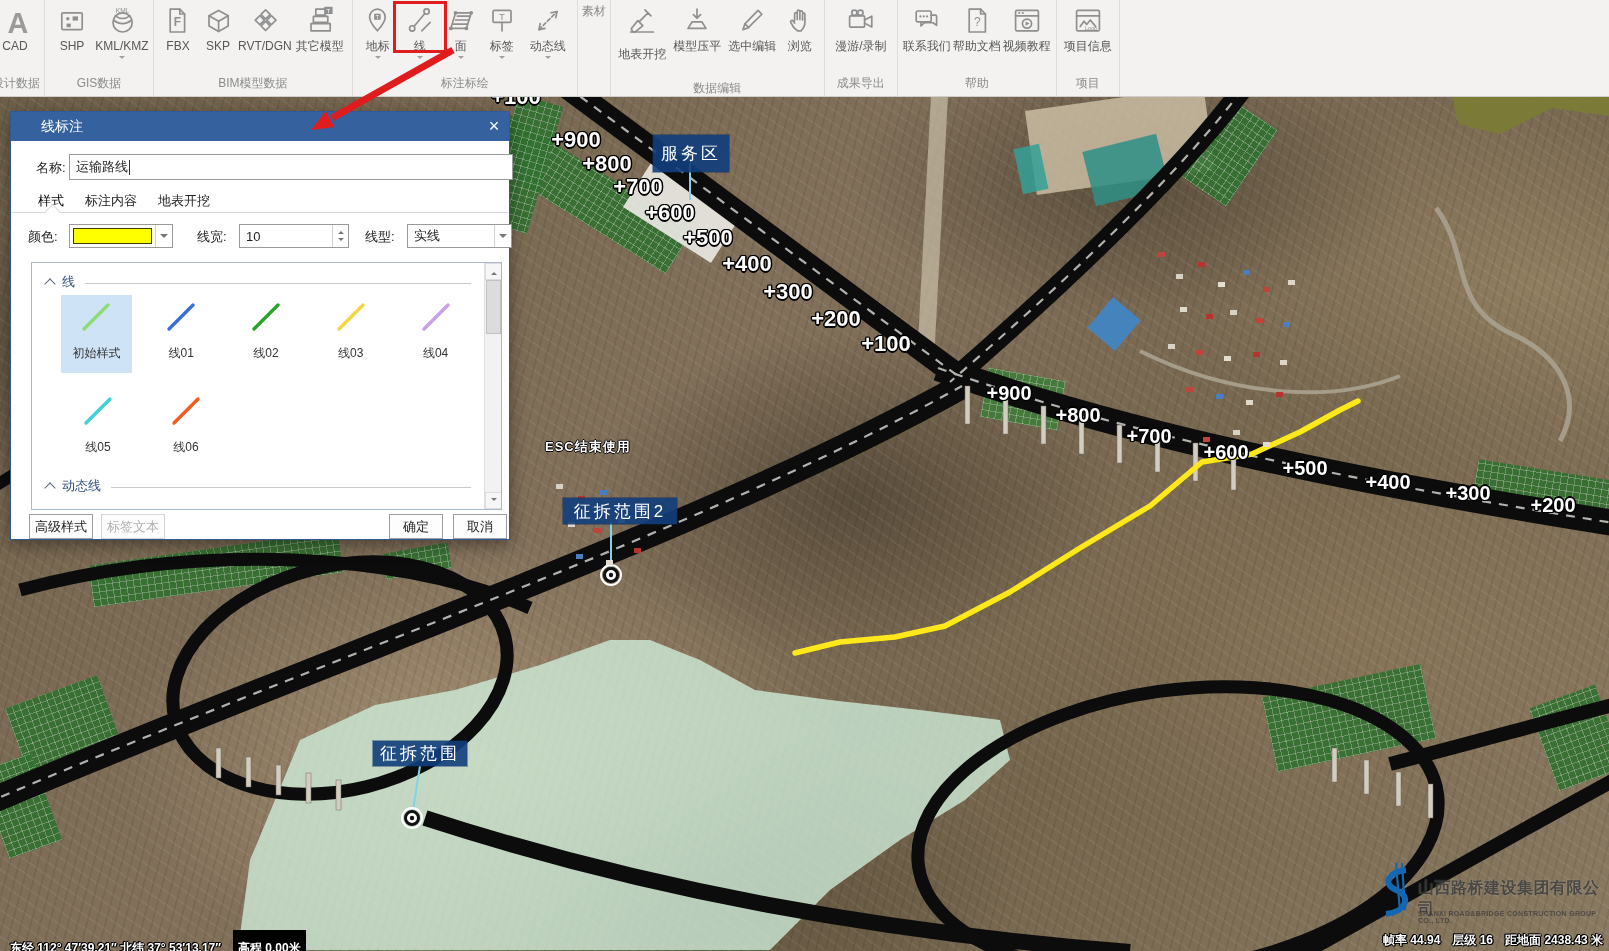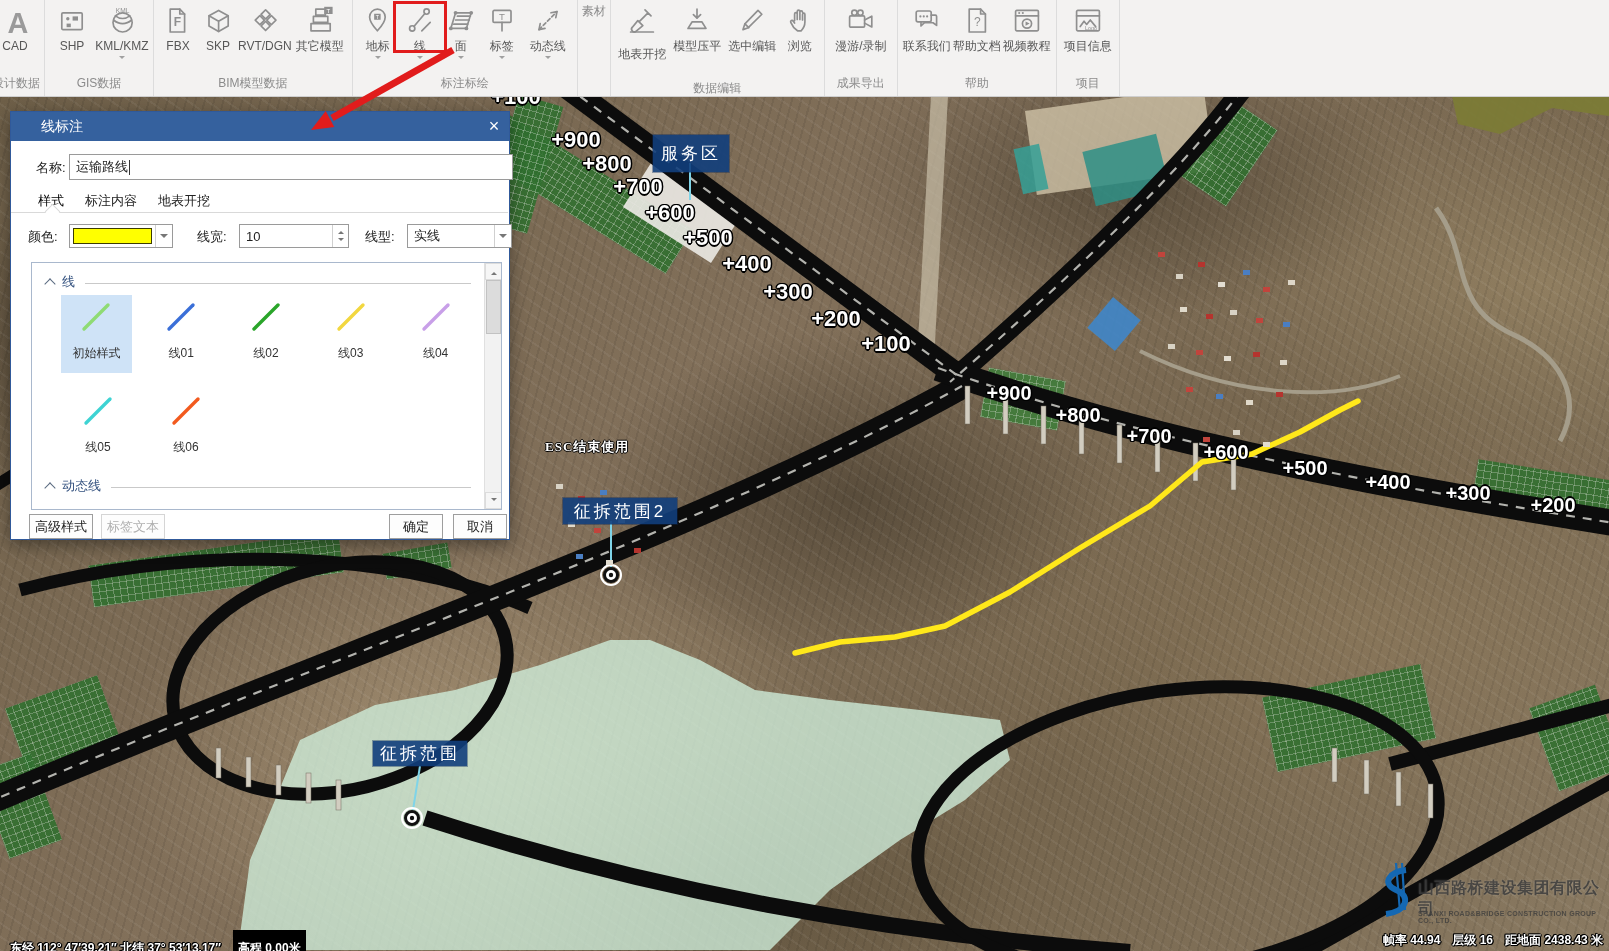--- a/index.html
+++ b/index.html
@@ -51,21 +51,21 @@
           1010px 664px,965px 704px,900px 744px,830px 794px,770px 854px);}
   .olive{position:absolute;inset:0;background:#7c7c35;opacity:.92;
         clip-path:polygon(1452px 0,1609px 0,1609px 20px,1552px 12px,1500px 38px,1458px 28px);}
   svg.net{position:absolute;left:0;top:0;z-index:3;}
   .dots{position:absolute;width:7px;height:5px;z-index:4;}
   .sta{position:absolute;transform:translate(-50%,-50%);color:#fff;font-weight:bold;white-space:nowrap;z-index:5;
        text-shadow:-1.5px 0 #000,1.5px 0 #000,0 -1.5px #000,0 1.5px #000,-1px -1px #000,1px 1px #000,-1px 1px #000,1px -1px #000;}
   .map-tag{position:absolute;background:rgba(17,62,124,.9);color:#fff;display:flex;align-items:center;
        justify-content:center;letter-spacing:3px;z-index:6;box-shadow:0 0 0 1px rgba(10,40,90,.4);}
   .hint{position:absolute;color:#fff;font-weight:bold;font-size:13px;letter-spacing:1px;z-index:6;
-       text-shadow:-1px 0 #000,1px 0 #000,0 -1px #000,0 1px #000;font-family:Liberation Serif, serif;}
+       text-shadow:-1px 0 #000,1px 0 #000,0 -1px #000,0 1px #000;}
   .statusbar{position:absolute;color:#fff;font-size:12px;font-weight:bold;z-index:7;white-space:nowrap;
        text-shadow:-1.2px 0 #000,1.2px 0 #000,0 -1.2px #000,0 1.2px #000,1px 1px #000,-1px -1px #000;}
   .elev-chip{background:#000;padding:10px 5px;margin-left:12px;text-shadow:none;}
   .wm{position:absolute;z-index:6;}
   .wm-cn{font-size:16px;font-weight:bold;color:rgba(55,55,55,.82);letter-spacing:.5px;
          text-shadow:0 0 2px rgba(255,255,255,.25);}
   .wm-en{font-size:7px;font-weight:bold;color:rgba(60,60,60,.78);letter-spacing:.3px;}
 
   
   .dialog{position:absolute;left:10px;top:111px;width:498px;height:427px;background:#fff;

